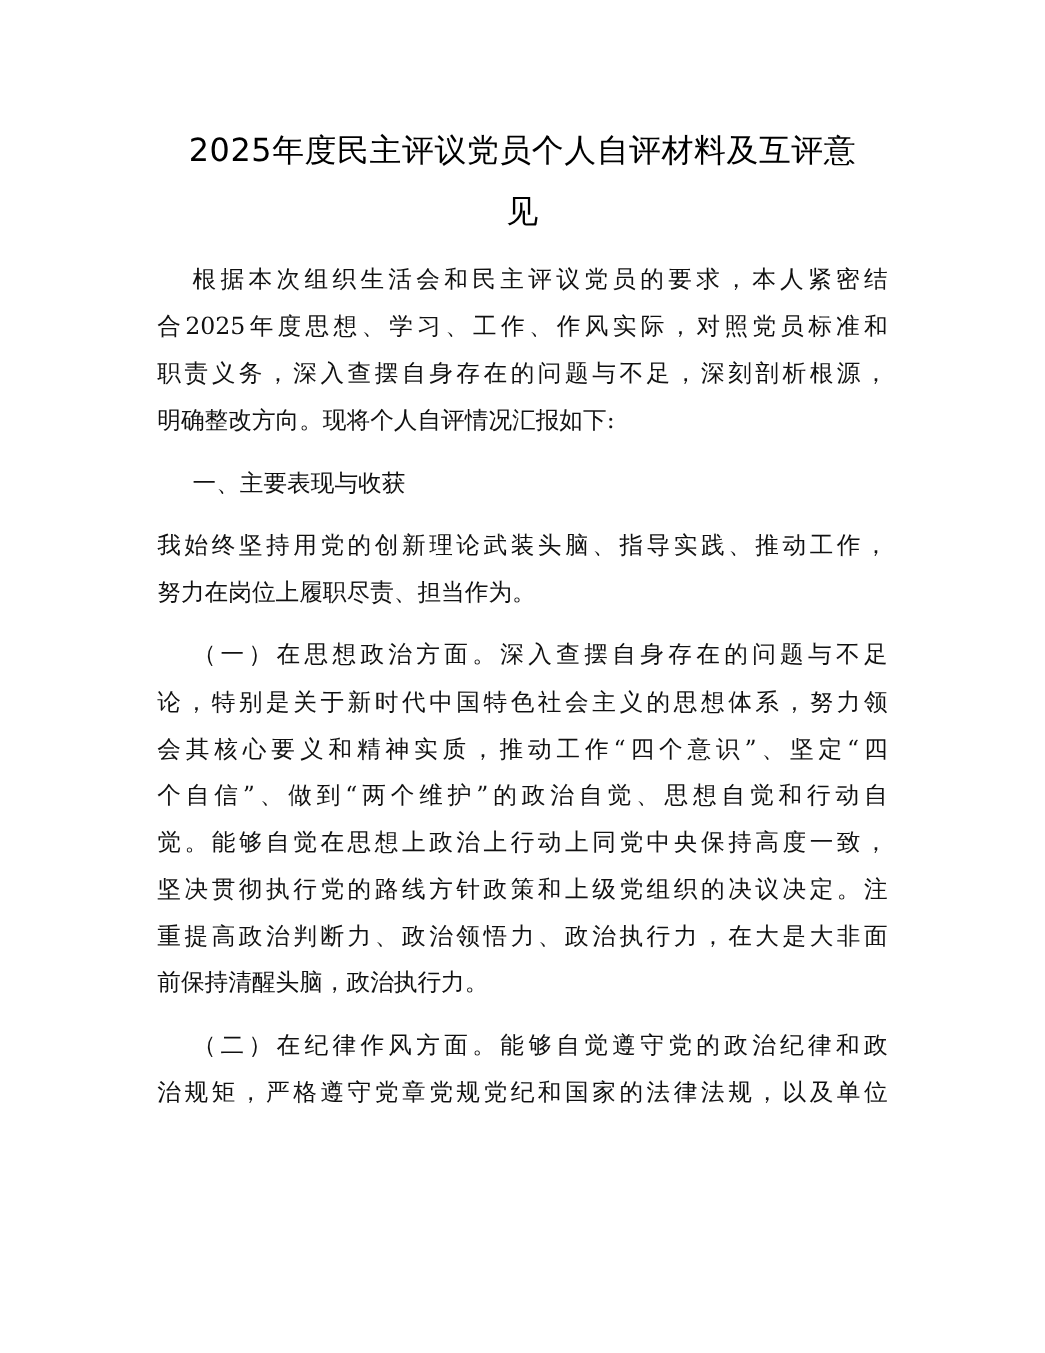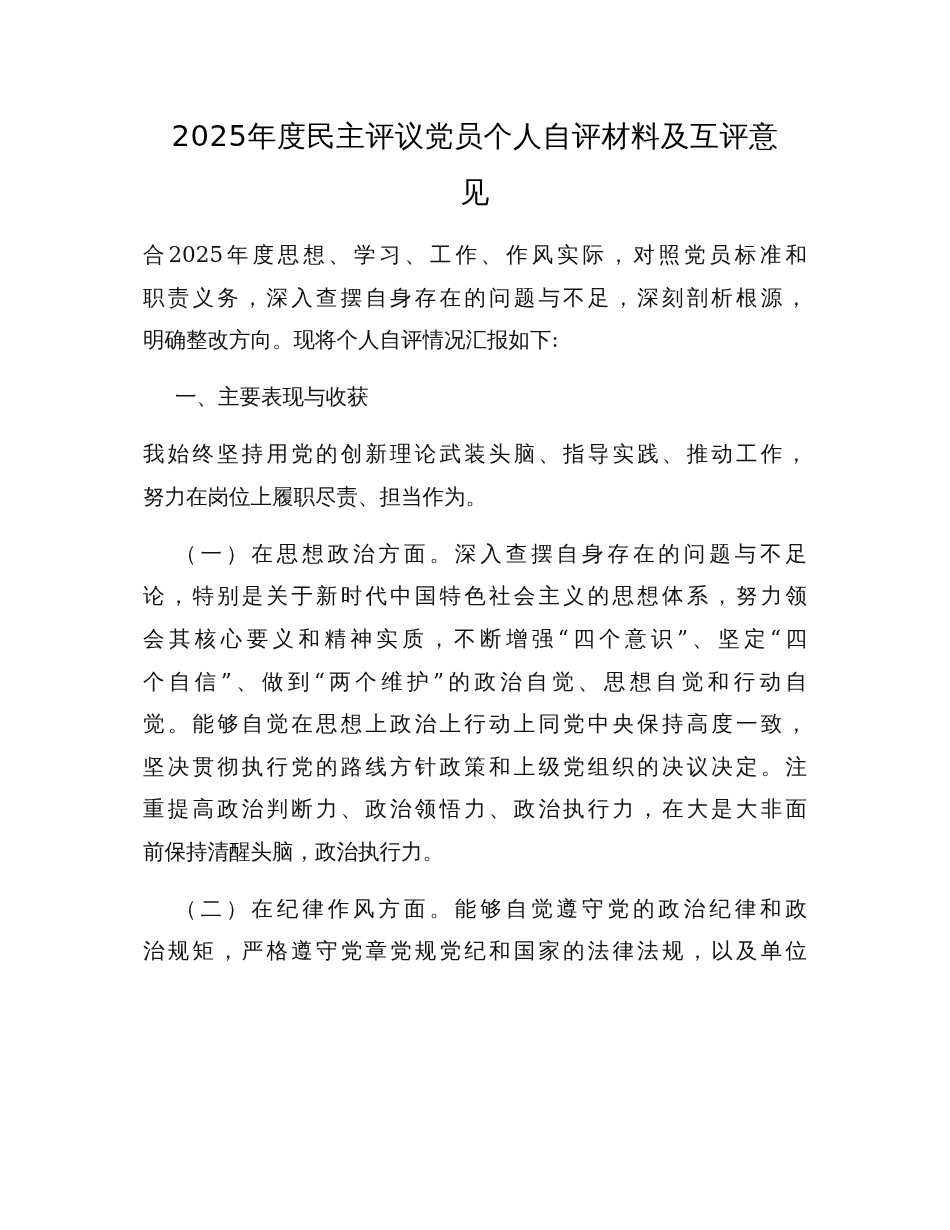--- a/index.html
+++ b/index.html
@@ -74,41 +74,42 @@
 <div class="page">
 
   <div class="title">
     <span>2025年度民主评议党员个人自评材料及互评意</span>
     <span>见</span>
   </div>
 
   <div class="body">
 
     <div class="para">
+      <span class="line indent">根据本次组织生活会和民主评议党员的要求，本人紧密结</span>
       <span class="line">合2025年度思想、学习、工作、作风实际，对照党员标准和</span>
       <span class="line">职责义务，深入查摆自身存在的问题与不足，深刻剖析根源，</span>
       <span class="line last">明确整改方向。现将个人自评情况汇报如下:</span>
     </div>
     <div class="gap"></div>
 
     <div class="para">
       <span class="line indent last">一、主要表现与收获</span>
     </div>
     <div class="gap"></div>
 
     <div class="para">
       <span class="line">我始终坚持用党的创新理论武装头脑、指导实践、推动工作，</span>
       <span class="line last">努力在岗位上履职尽责、担当作为。</span>
     </div>
     <div class="gap"></div>
 
     <div class="para">
       <span class="line indent">（一）在思想政治方面。深入查摆自身存在的问题与不足</span>
       <span class="line">论，特别是关于新时代中国特色社会主义的思想体系，努力领</span>
-      <span class="line">会其核心要义和精神实质，不断增强“四个意识”、坚定“四</span>
+      <span class="line">会其核心要义和精神实质，推动工作“四个意识”、坚定“四</span>
       <span class="line">个自信”、做到“两个维护”的政治自觉、思想自觉和行动自</span>
       <span class="line">觉。能够自觉在思想上政治上行动上同党中央保持高度一致，</span>
       <span class="line">坚决贯彻执行党的路线方针政策和上级党组织的决议决定。注</span>
       <span class="line">重提高政治判断力、政治领悟力、政治执行力，在大是大非面</span>
       <span class="line last">前保持清醒头脑，政治执行力。</span>
     </div>
     <div class="gap"></div>
 
     <div class="para">
       <span class="line indent">（二）在纪律作风方面。能够自觉遵守党的政治纪律和政</span>

